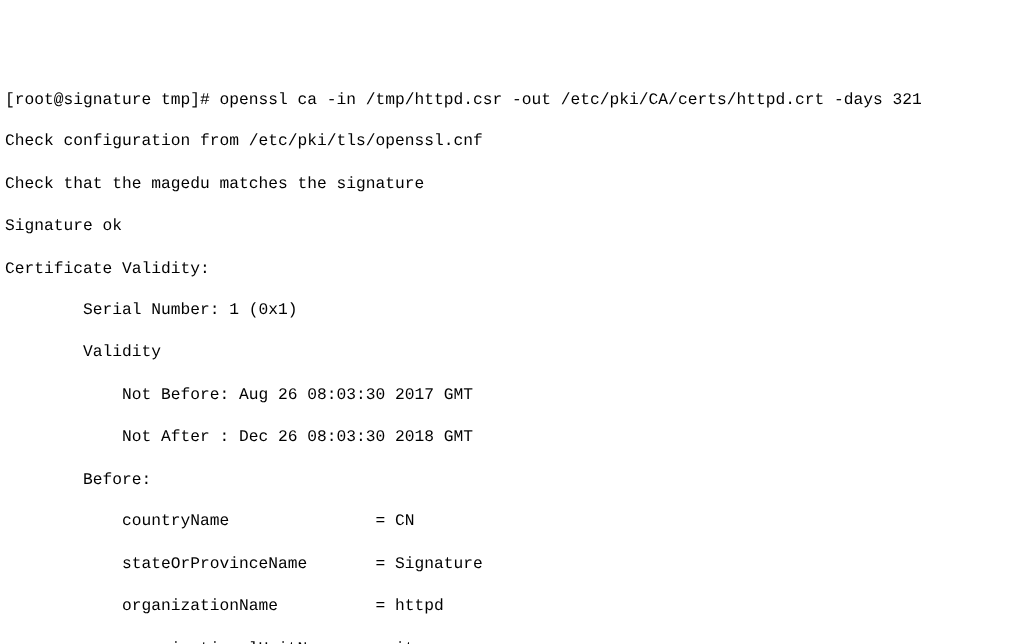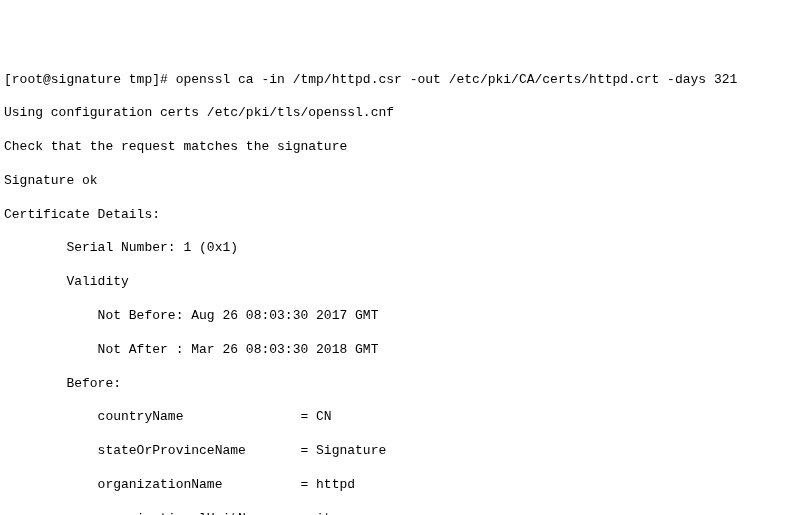--- a/index.html
+++ b/index.html
@@ -16,28 +16,28 @@
       display: block;
       white-space: pre;
     }
   </style>
 </head>
 <body>
 
 
 
 <span class="line"><span>[root@signature tmp]# </span><span>openssl ca -in /tmp/httpd.csr -out /etc/pki/CA/certs/httpd.crt -days 321</span></span>
-<span class="line">Using configuration certs /etc/pki/tls/openssl.cnf</span>
-<span class="line">Check that the request matches the signature</span>
+<span class="line">Check configuration from /etc/pki/tls/openssl.cnf</span>
+<span class="line">Check that the magedu matches the signature</span>
 <span class="line">Signature ok</span>
-<span class="line">Certificate Details:</span>
+<span class="line">Certificate Validity:</span>
 <span class="line">        Serial Number: 1 (0x1)</span>
 <span class="line">        Validity</span>
 <span class="line">            Not Before: Aug 26 08:03:30 2017 GMT</span>
-<span class="line">            Not After : Mar 26 08:03:30 2018 GMT</span>
+<span class="line">            Not After : Dec 26 08:03:30 2018 GMT</span>
 <span class="line">        Before:</span>
 <span class="line">            countryName               = CN</span>
 <span class="line">            stateOrProvinceName       = Signature</span>
 <span class="line">            organizationName          = httpd</span>
 <span class="line">            organizationalUnitName    = it</span>
 
 
 
 
 

